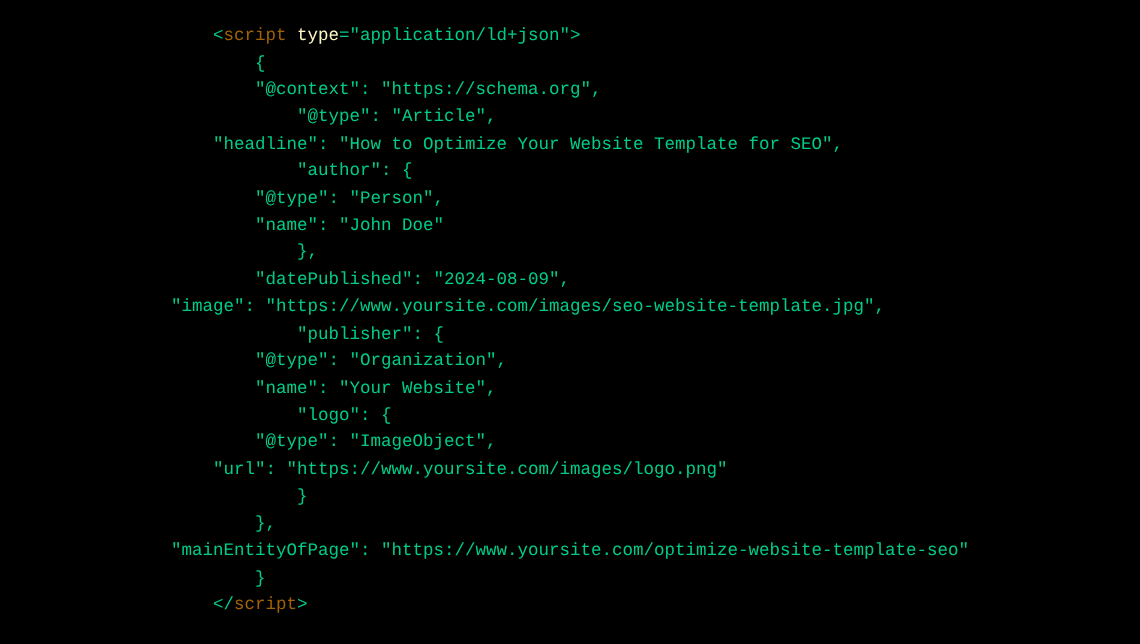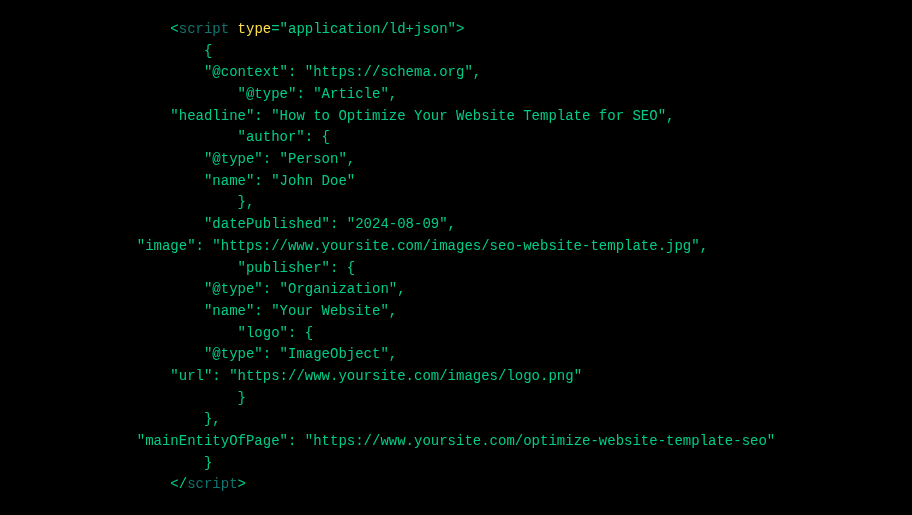--- a/index.html
+++ b/index.html
@@ -16,23 +16,23 @@
       align-items: center;
       justify-content: center;
     }
     .code-block {
       font-family: 'Courier New', Courier, monospace;
       font-size: 14px;
       line-height: 1.55;
       white-space: pre;
       padding: 20px 0;
     }
-    .kw { color: #0f766e; }
+    .kw { color: #a16207; }
     .attr { color: #00cc88; }
     .str { color: #00cc88; }
-    .tag-attr { color: #fde047; }
+    .tag-attr { color: #fef9c3; }
     .tag-val { color: #00cc88; }
     .default { color: #00cc88; }
   </style>
 </head>
 <body>
 
 <div class="code-block" id="code-container"><div><span class="default">    &lt;</span><span class="kw">script</span><span class="tag-attr"> type</span><span class="default">=</span><span class="tag-val">"application/ld+json"</span><span class="default">&gt;</span></div><div><span class="default">        {</span></div><div><span class="attr">        "@context"</span><span class="default">: </span><span class="str">"https://schema.org"</span><span class="default">,</span></div><div><span class="attr">            "@type"</span><span class="default">: </span><span class="str">"Article"</span><span class="default">,</span></div><div><span class="attr">    "headline"</span><span class="default">: </span><span class="str">"How to Optimize Your Website Template for SEO"</span><span class="default">,</span></div><div><span class="attr">            "author"</span><span class="default">: {</span></div><div><span class="attr">        "@type"</span><span class="default">: </span><span class="str">"Person"</span><span class="default">,</span></div><div><span class="attr">        "name"</span><span class="default">: </span><span class="str">"John Doe"</span></div><div><span class="default">            },</span></div><div><span class="attr">        "datePublished"</span><span class="default">: </span><span class="str">"2024-08-09"</span><span class="default">,</span></div><div><span class="attr">"image"</span><span class="default">: </span><span class="str">"https://www.yoursite.com/images/seo-website-template.jpg"</span><span class="default">,</span></div><div><span class="attr">            "publisher"</span><span class="default">: {</span></div><div><span class="attr">        "@type"</span><span class="default">: </span><span class="str">"Organization"</span><span class="default">,</span></div><div><span class="attr">        "name"</span><span class="default">: </span><span class="str">"Your Website"</span><span class="default">,</span></div><div><span class="attr">            "logo"</span><span class="default">: {</span></div><div><span class="attr">        "@type"</span><span class="default">: </span><span class="str">"ImageObject"</span><span class="default">,</span></div><div><span class="attr">    "url"</span><span class="default">: </span><span class="str">"https://www.yoursite.com/images/logo.png"</span></div><div><span class="default">            }</span></div><div><span class="default">        },</span></div><div><span class="attr">"mainEntityOfPage"</span><span class="default">: </span><span class="str">"https://www.yoursite.com/optimize-website-template-seo"</span></div><div><span class="default">        }</span></div><div><span class="default">    &lt;/</span><span class="kw">script</span><span class="default">&gt;</span></div></div>
 
 </body></html>

